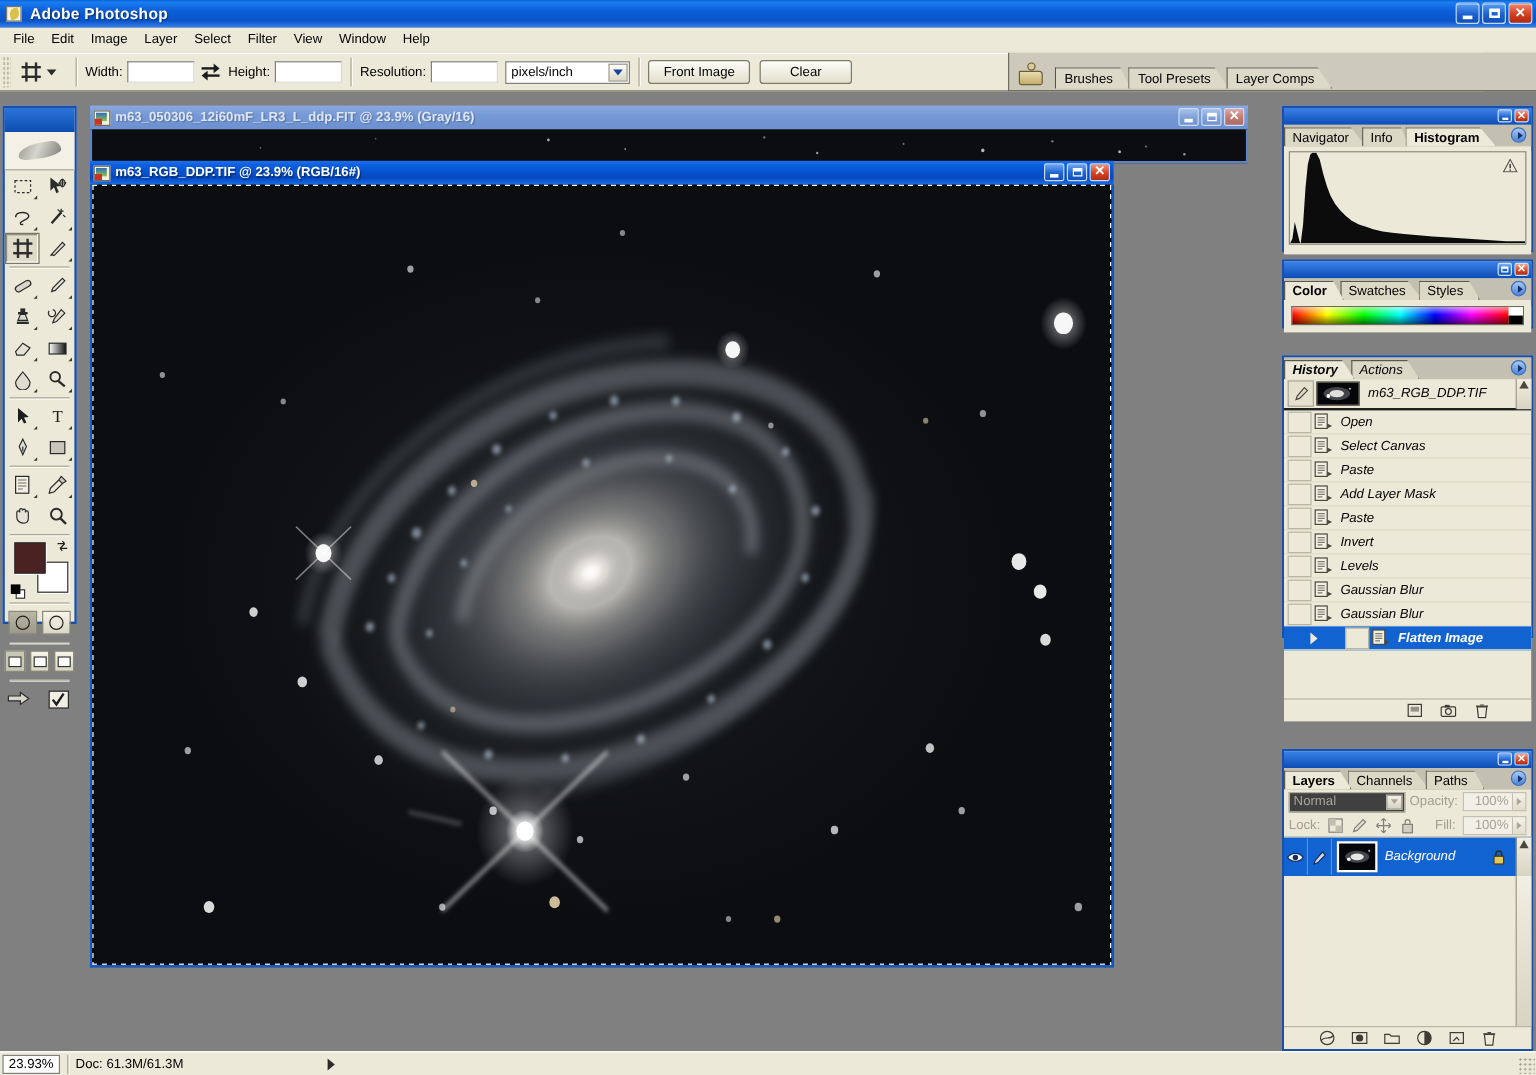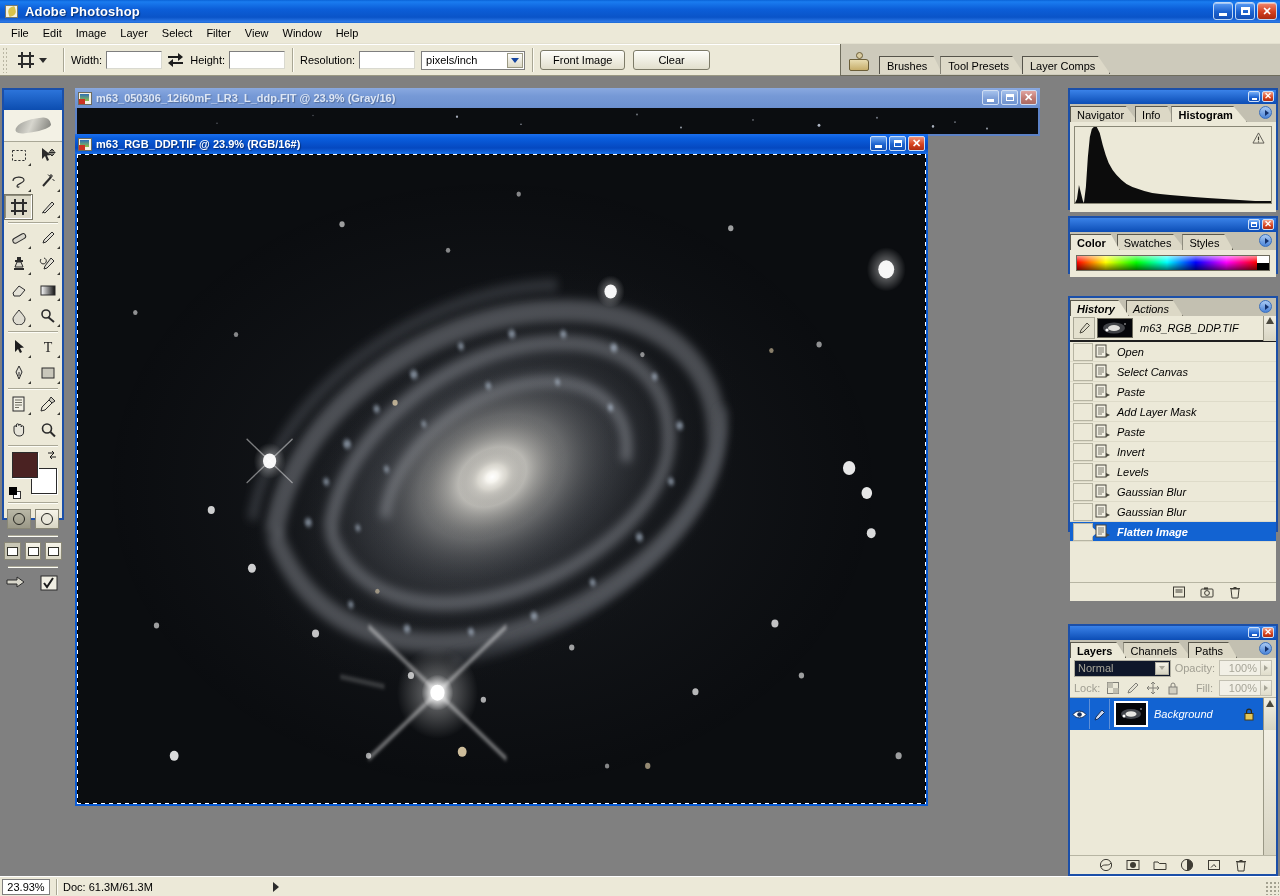--- a/index.html
+++ b/index.html
@@ -219,33 +219,33 @@
   .ramp-main:after{content:"";position:absolute;inset:0;background:linear-gradient(to bottom,rgba(255,255,255,.55),rgba(255,255,255,0) 45%,rgba(0,0,0,.55));}
   .ramp-ends { width:12px; display:flex; flex-direction:column; }
   .ramp-ends .w{flex:1;background:#fff;}
   .ramp-ends .b{flex:1;background:#000;}
 
   .hist-snap { display:flex; align-items:center; height:26px; border-bottom:2px solid #1f1f1f; background:#ece9d8; }
   .snap-brush { width:22px;height:22px;margin:0 2px 0 3px;display:flex;align-items:center;justify-content:center;border:1px solid #a9a796;background:#e4e1cf;}
   .snap-thumb { width:36px;height:20px;background:#000;border:1px solid #6d6b5d;position:relative;overflow:hidden;}
   .snap-name { font-size:11px; margin-left:7px; }
   .hrow { display:flex; align-items:center; height:20px; border-bottom:1px solid #dedbc9; }
-  .hrow.sel { background:#1263d2; color:#fff; }
+  .hrow.sel { background:#1263d2; color:#fff;padding-left:48px; }
   .hrow .slot { width:20px; height:18px; border:1px solid #b7b5a3; margin:0 2px 0 3px; background:#ece9d8; }
   .hrow.sel .slot { background:#ece9d8; }
   .hrow .stateico { width:16px;height:15px;margin-right:6px;position:relative;}
   .hrow .hname { font-size:11px; }
   .hrow.sel .hname { font-weight:bold; }
   .hist-arrow { position:absolute; left:22px; width:0;height:0;border-top:5px solid transparent;border-bottom:5px solid transparent;border-left:6px solid #ece9d8;}
   .pal-bottombar { height:19px; display:flex; align-items:center; justify-content:flex-end; gap:14px;
     padding-right:10px; border-top:1px solid #b7b5a3; background:#ece9d8; }
   .pb-ico { width:14px;height:14px;position:relative;}
 
   .lay-row1 { height:20px; display:flex; align-items:center; padding:0 4px; gap:4px;}
-  .lay-select { width:104px;height:17px;background:#0f172a;border:1px solid #b0aea0;color:#a7a598;
+  .lay-select { width:104px;height:17px;background:#404040;border:1px solid #b0aea0;color:#a7a598;
     font-size:11px; display:flex;align-items:center;padding-left:3px; position:relative;}
   .lay-select .ab { position:absolute;right:1px;top:1px;width:14px;height:13px;background:linear-gradient(#f5f3e9,#d5d2c0);border:1px solid #b0aea0;display:flex;align-items:center;justify-content:center;}
   .dimlabel{ color:#a09e92; font-size:11px; }
   .opac-box { width:42px;height:16px;border:1px solid #c2c0b2;background:#f2f0e6;color:#a7a598;font-size:11px;display:flex;align-items:center;justify-content:flex-end;padding-right:3px;}
   .opac-arrow{ width:11px;height:16px;border:1px solid #c2c0b2;border-left:none;background:linear-gradient(#f5f3e9,#e0ddcb);display:flex;align-items:center;justify-content:center;}
   .lay-row2 { height:20px; display:flex; align-items:center; padding:0 4px; gap:6px; border-bottom:1px solid #b7b5a3;}
   .lockico { width:14px;height:14px;position:relative;opacity:.55;}
   .layer-item { height:32px; display:flex; align-items:center; background:#1263d2; color:#fff; }
   .li-eye { width:20px;height:30px;display:flex;align-items:center;justify-content:center;border-right:1px solid #5d8fd8;}
   .li-brush { width:20px;height:30px;display:flex;align-items:center;justify-content:center;border-right:1px solid #5d8fd8;}

